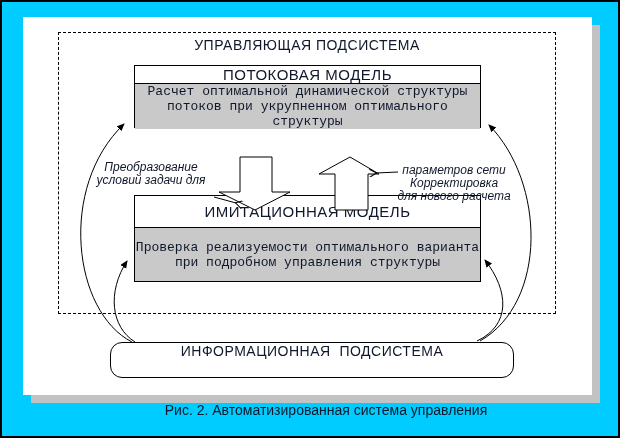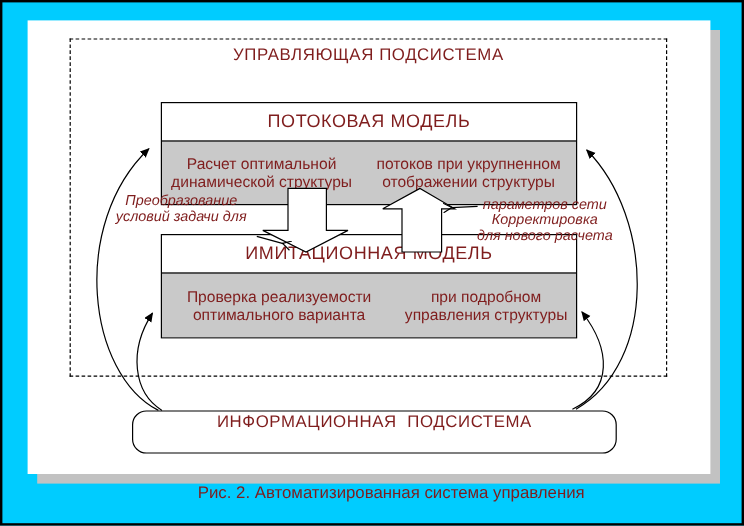--- a/index.html
+++ b/index.html
@@ -1,48 +1,48 @@
 <!DOCTYPE html>
 <html><head>
 <meta charset="utf-8">
 <style>
   html,body { margin:0; padding:0; background:#333; }
   * { box-sizing:border-box; }
   .stage {
     position:relative; width:620px; height:438px;
     background:#00CCFF; border:2px solid #000; overflow:hidden;
-    font-family:"Liberation Sans", sans-serif; color:#7f1d1d;
+    font-family:"Liberation Sans", sans-serif; color:#0f172a;
   }
   .panel {
     position:absolute; left:21px; top:15px; width:569px; height:378px;
     background:#fff; box-shadow:8px 8px 0 #C2C2C2;
   }
   .dashed-box {
     position:absolute; left:35px; top:15px; width:498px; height:282px;
     border:1px dashed #000;
   }
   .control-label {
     position:absolute; left:35px; top:20px; width:498px;
     text-align:center; font-size:14px; letter-spacing:0.5px;
   }
   .model-box {
     position:absolute; left:111px; width:347px;
     border:1px solid #000; background:#fff;
     display:flex; flex-direction:column;
   }
-  .model-box.flow { top:68px; height:86px; }
+  .model-box.flow { top:48px; height:63px; }
   .model-box.sim  { top:178px; height:87px; }
   .model-title {
     height:31px; display:flex; align-items:center; justify-content:center;
     font-size:15px; letter-spacing:0.5px;
   }
   .model-body {
     flex:1; background:#C9C9C9; border-top:1px solid #000;
-    display:flex; flex-direction:row; align-items:center; justify-content:center;
-    font-size:13px; line-height:15px; text-align:center;
+    display:flex; flex-direction:column; align-items:center; justify-content:center;
+    font-size:13px; line-height:15px; text-align:center;font-family:Liberation Mono, monospace;
   }
   .info-box {
     position:absolute; left:87px; top:325px; width:404px; height:36px;
     border:1px solid #000; border-radius:12px; background:#fff;
     display:flex; justify-content:center;
     font-size:14px; letter-spacing:0.5px; white-space:pre;
   }
   .note {
     position:absolute; font-style:italic; font-size:12px; line-height:13px;
     text-align:center;
@@ -64,21 +64,21 @@
 <div class="stage">
   <div class="panel">
 
     <div class="dashed-box"></div>
     <div class="control-label">УПРАВЛЯЮЩАЯ ПОДСИСТЕМА</div>
 
     <div class="model-box flow">
       <div class="model-title">ПОТОКОВАЯ МОДЕЛЬ</div>
       <div class="model-body">
         <div>Расчет оптимальной динамической структуры</div>
-        <div>потоков при укрупненном отображении структуры</div>
+        <div>потоков при укрупненном оптимального структуры</div>
       </div>
     </div>
 
     <div class="model-box sim">
       <div class="model-title">ИМИТАЦИОННАЯ МОДЕЛЬ</div>
       <div class="model-body">
         <div>Проверка реализуемости оптимального варианта</div>
         <div>при подробном управления структуры</div>
       </div>
     </div>

